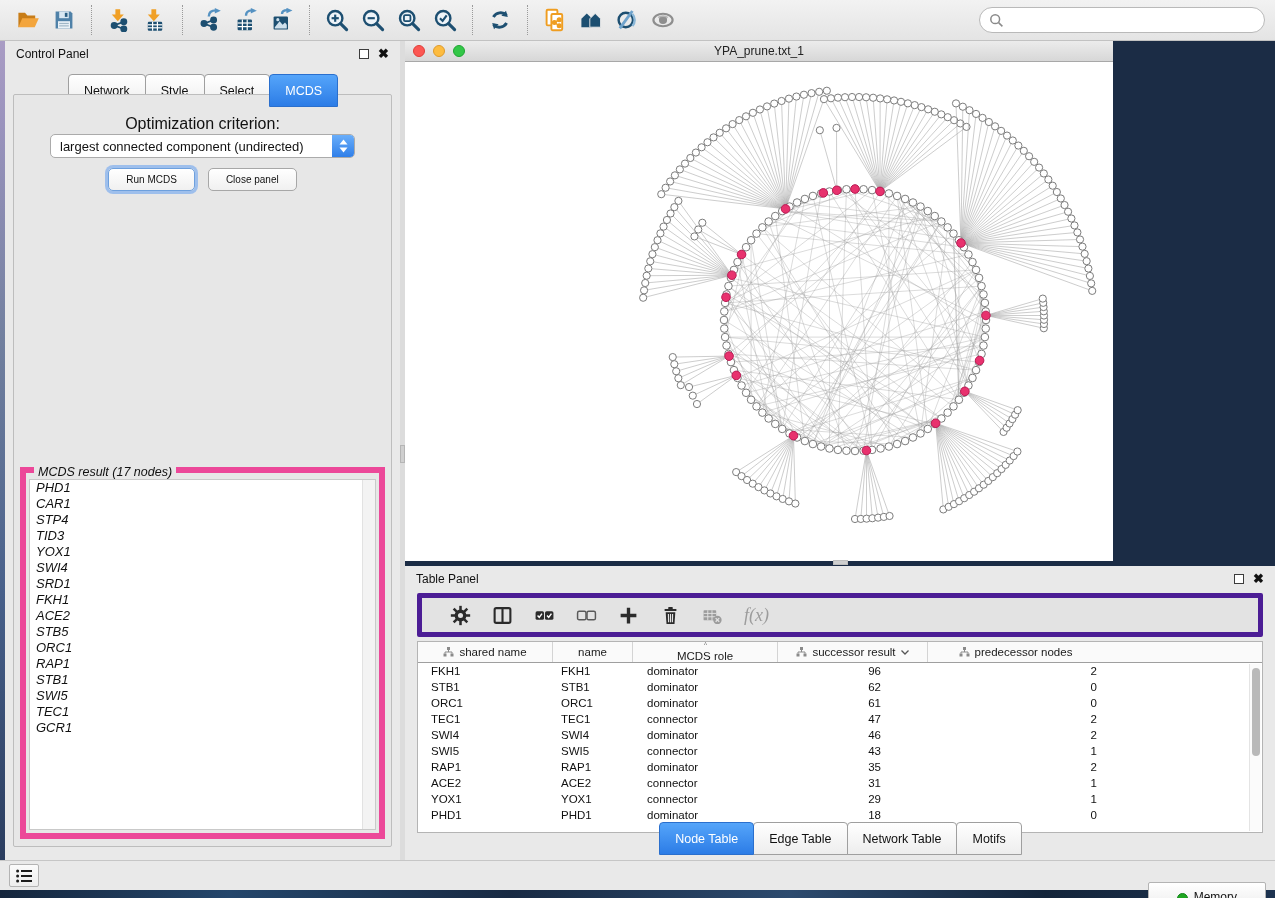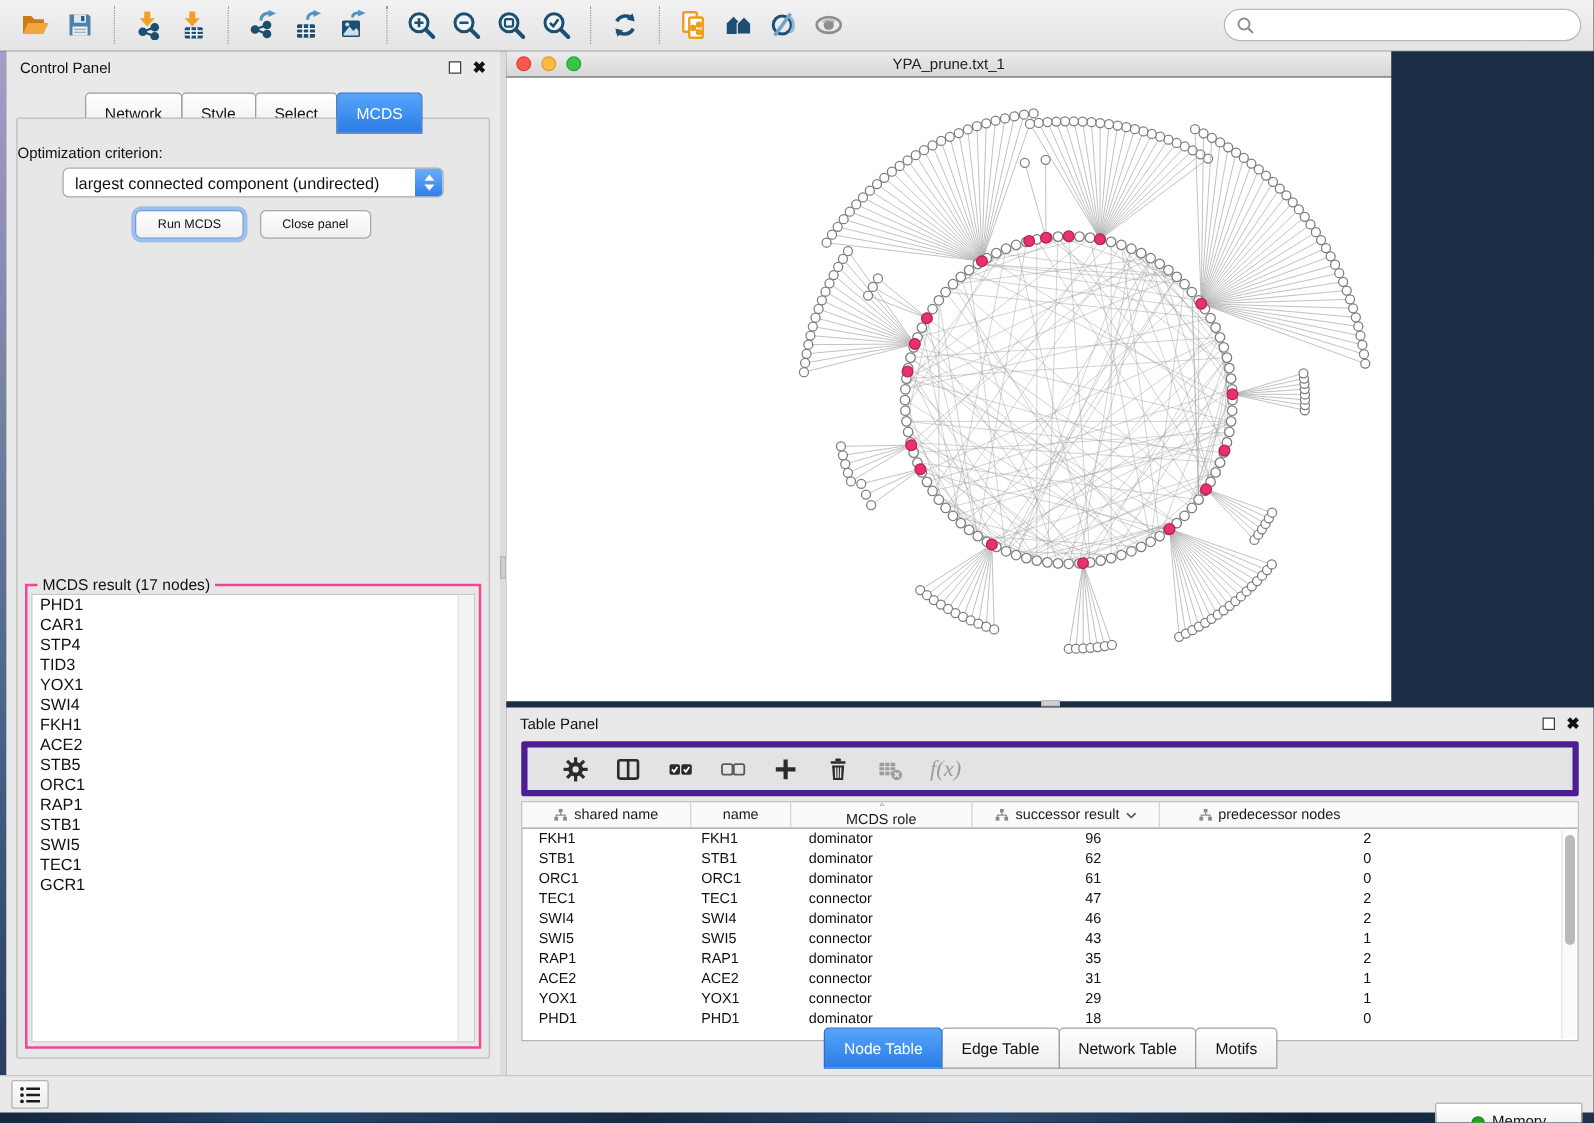--- a/index.html
+++ b/index.html
@@ -30,32 +30,32 @@
   .panel-title { font-size:12px; color:#111; }
   .win-ctrls { margin-left:auto; display:flex; gap:9px; align-items:center; }
   .float-btn { width:10px; height:10px; border:1.5px solid #3c3c3c; background:#fff; }
   .close-btn { font-size:13px; font-weight:bold; color:#111; line-height:10px; }
   .cp-tabs { position:absolute; left:0; right:0; top:33px; display:flex; justify-content:center; }
   .tab { height:33px; display:flex; align-items:center; padding:0 15px; font-size:12.5px; color:#111;
     background:linear-gradient(#ffffff,#ededed); border:1px solid #9f9f9f; border-radius:4px 4px 0 0; margin-right:-1px; position:relative; }
   .tab.active { background:linear-gradient(#55a5fa,#2c7ce6); color:#fff; border-color:#2a6fcd; z-index:2; }
   .cp-body { position:absolute; left:8px; right:8px; top:53px; bottom:13px; border:1px solid #bdbdbd;
     background:#e7e7e7; border-radius:2px; }
-  .opt-label { position:absolute; top:20px; left:0; right:0; font-size:12px; color:#111; }
+  .opt-label { position:absolute; top:20px; left:0; right:0; text-align:center; font-size:16px; color:#111; }
   .dropdown { position:absolute; top:39px; left:36px; right:36px; height:24px; background:#fff;
     border:1px solid #ababab; border-radius:5px; display:flex; align-items:center; overflow:hidden;gap:12px; }
   .dropdown .dd-text { flex:1; font-size:13px; padding:0 9px; color:#111; white-space:nowrap; }
   .dd-stepper { width:22px; height:24px; background:linear-gradient(#6cb0fb,#2d7de8); display:flex;
     flex-direction:column; align-items:center; justify-content:center; gap:2px; border-radius:0 4px 4px 0; }
   .dd-stepper svg { width:9px; height:6px; }
   .btn-row { position:absolute; top:73px; left:0; right:0; display:flex; justify-content:center; gap:13px; }
   .pbtn { height:23px; padding:0 17px; background:linear-gradient(#ffffff,#f0f0f0); border:1px solid #a7a7a7;
     border-radius:5px; font-size:10px; color:#111; display:flex; align-items:center; }
   .pbtn.focus { box-shadow:0 0 0 3px rgba(110,165,240,.6); border-color:#6ea0dd; }
-  .fieldset { position:absolute; left:6px; right:6px; top:372px; bottom:7px; border:2px solid #ec4899; }
+  .fieldset { position:absolute; left:6px; right:6px; top:372px; bottom:7px; border:6px solid #ec4899;font-style:italic; }
   .legend { position:absolute; top:-8px; left:8px; background:#e7e7e7; padding:0 4px; font-size:12.5px; color:#111; }
   .listbox { position:absolute; inset:6px 3px 3px 3px; background:#fff; border:1px solid #c9c9c9; overflow:hidden; }
   .mcds-item { font-size:13px; line-height:16px; padding-left:6px; color:#111; }
   .list-track { position:absolute; top:0; bottom:0; right:0; width:13px; background:#f3f3f3; border-left:1px solid #e2e2e2; }
 
   
   .vsplit { position:absolute; left:400px; top:41px; width:5px; bottom:38px; background:#dcdcdc; }
   .vsplit .grip { position:absolute; top:404px; left:0; width:5px; height:18px; background:#cfcfcf; border:1px solid #b5b5b5; }
   .hsplit-grip { position:absolute; left:833px; top:560px; width:15px; height:5px; background:#cfcfcf; border:1px solid #bdbdbd; }
 
@@ -306,20 +306,21 @@
       </div>
       <div class="fieldset">
         <span class="legend">MCDS result (17 nodes)</span>
         <div class="listbox">
           <div class="mcds-item">PHD1</div>
           <div class="mcds-item">CAR1</div>
           <div class="mcds-item">STP4</div>
           <div class="mcds-item">TID3</div>
           <div class="mcds-item">YOX1</div>
           <div class="mcds-item">SWI4</div>
+          <div class="mcds-item">SRD1</div>
           <div class="mcds-item">FKH1</div>
           <div class="mcds-item">ACE2</div>
           <div class="mcds-item">STB5</div>
           <div class="mcds-item">ORC1</div>
           <div class="mcds-item">RAP1</div>
           <div class="mcds-item">STB1</div>
           <div class="mcds-item">SWI5</div>
           <div class="mcds-item">TEC1</div>
           <div class="mcds-item">GCR1</div>
           <div class="list-track"></div>

